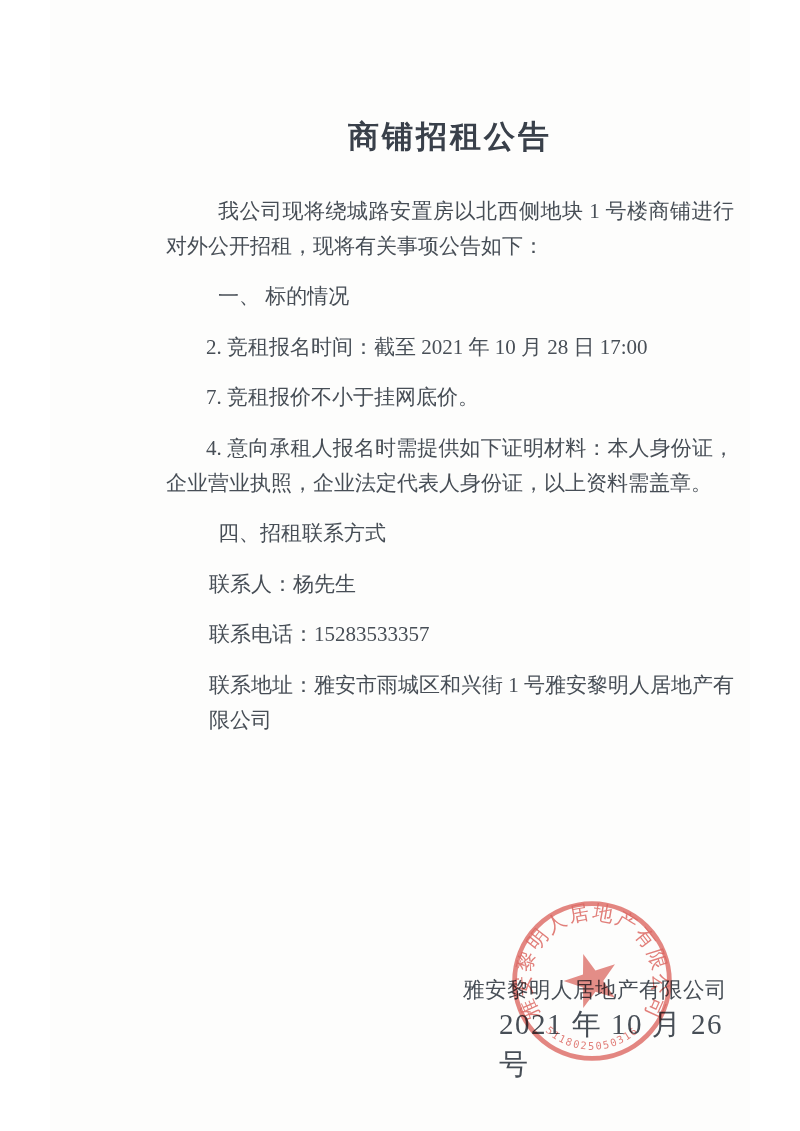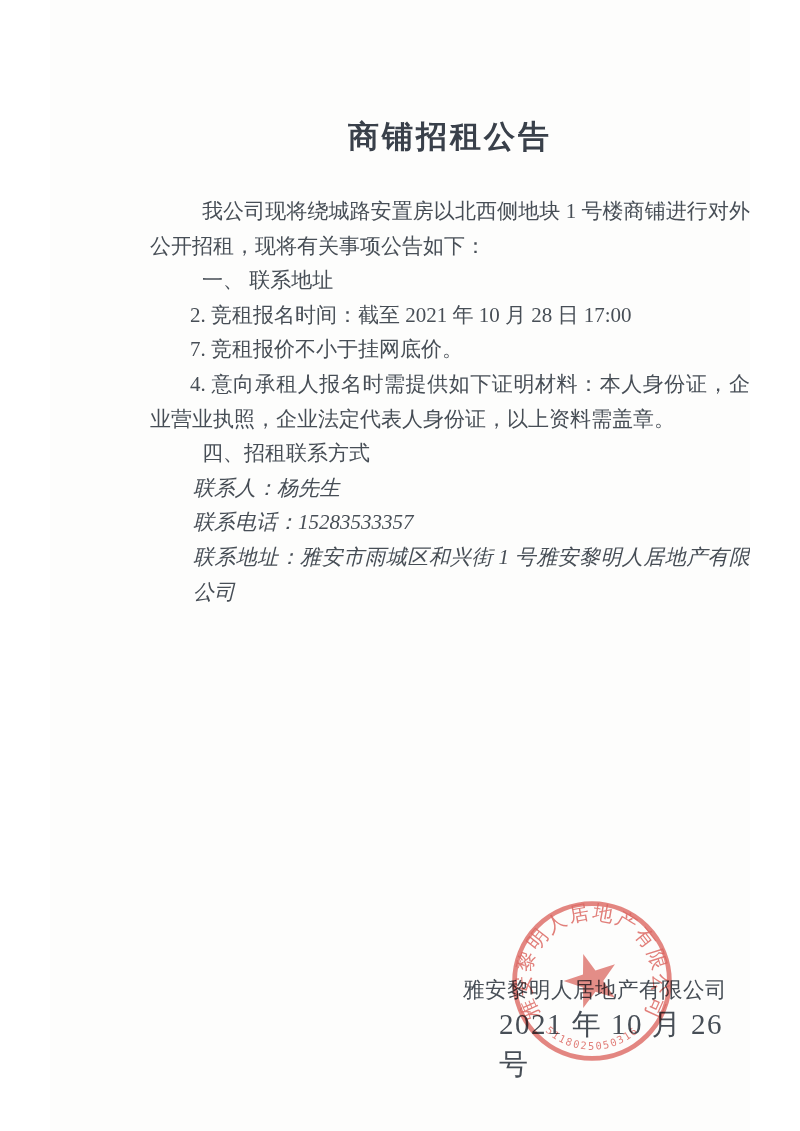--- a/index.html
+++ b/index.html
@@ -28,25 +28,25 @@
   }
   .doc-title {
     margin: 121px 0 42px 0;
     text-align: center;
     font-size: 31px;
     line-height: 31px;
     font-weight: 700;
     letter-spacing: 3px;
     color: #39404a;
   }
-  .doc-text p { margin: 0; }
+  .doc-text p { margin: 16px; }
   .para   { text-indent: 52px; }
   .head   { text-indent: 52px; }
   .item   { text-indent: 40px; }
-  .contact{ padding-left: 43px; font-style: italic; }
+  .contact{ padding-left: 43px; }
   .sig-company {
     position: absolute;
     left: 413px;
     top: 975px;
     font-size: 21.5px;
     letter-spacing: 0.5px;
     color: #474e56;
   }
   .sig-date {
     position: absolute;
@@ -79,21 +79,21 @@
   }
 </style>
 </head>
 <body>
 
 <div class="page">
 
   <div class="doc-text">
     <h1 class="doc-title">商铺招租公告</h1>
     <p class="para">我公司现将绕城路安置房以北西侧地块 1 号楼商铺进行对外公开招租，现将有关事项公告如下：</p>
-    <p class="head">一、 联系地址</p>
+    <p class="head">一、 标的情况</p>
     <p class="item">2. 竞租报名时间：截至 2021 年 10 月 28 日 17:00</p>
     <p class="item">7. 竞租报价不小于挂网底价。</p>
     <p class="item">4. 意向承租人报名时需提供如下证明材料：本人身份证，企业营业执照，企业法定代表人身份证，以上资料需盖章。</p>
     <p class="head">四、招租联系方式</p>
     <p class="contact">联系人：杨先生</p>
     <p class="contact">联系电话：15283533357</p>
     <p class="contact">联系地址：雅安市雨城区和兴街 1 号雅安黎明人居地产有限公司</p>
   </div>
 
   <div class="sig-company">雅安黎明人居地产有限公司</div>

